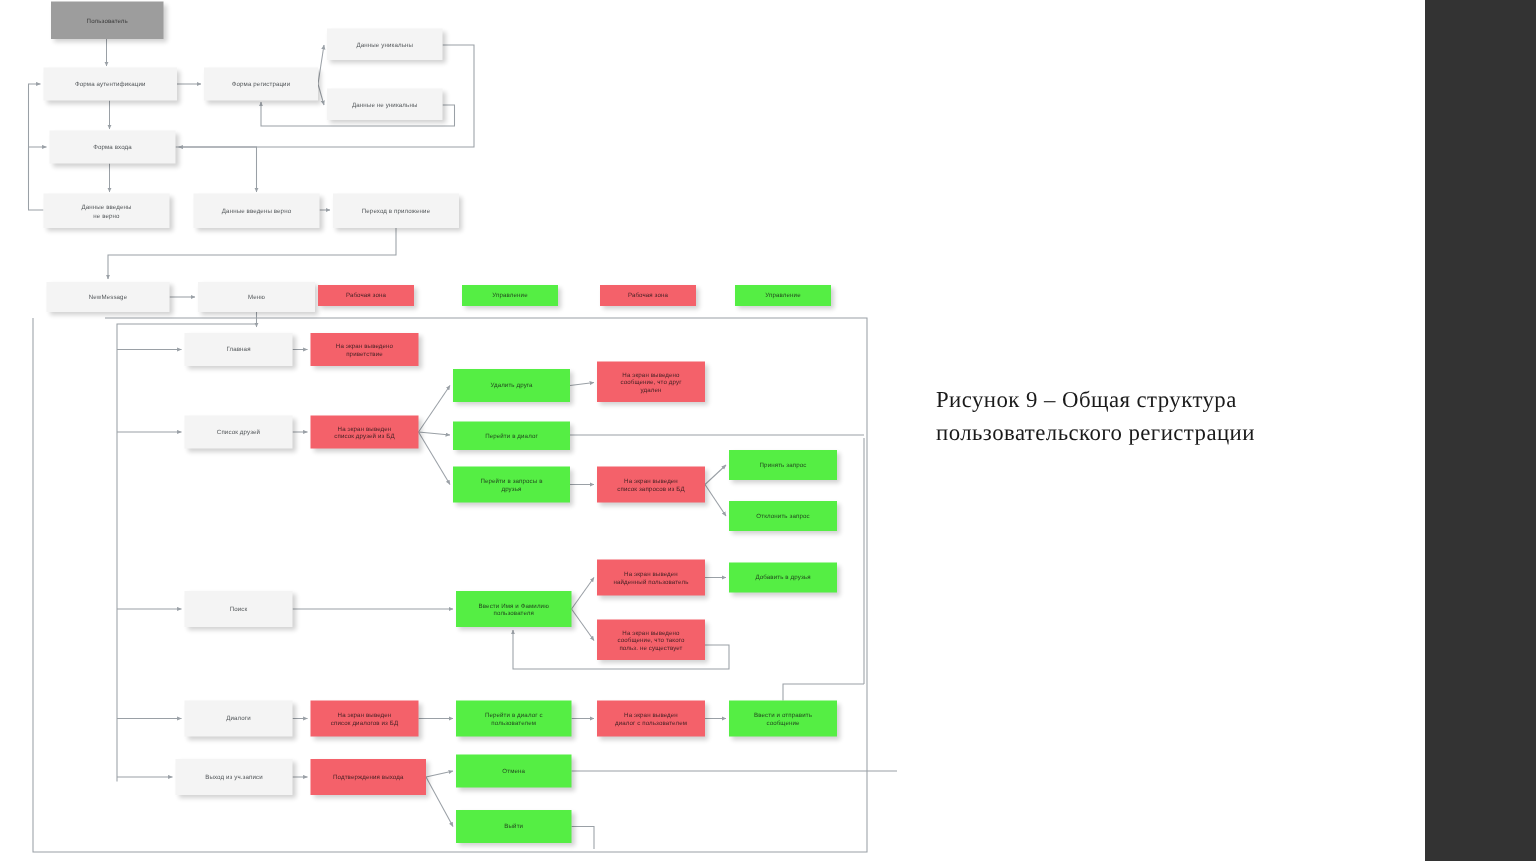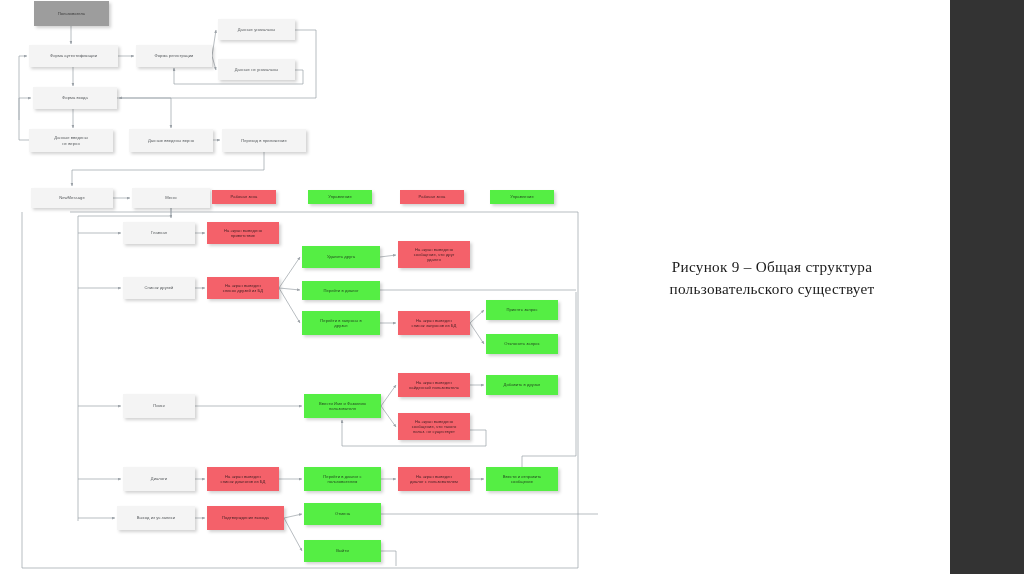--- a/index.html
+++ b/index.html
@@ -38,21 +38,21 @@
   .n-white{background:#f4f4f4;color:#55595c;}
   .n-red{background:#f4616a;color:#4a2326;}
   .n-green{background:#55ee44;color:#234a1f;}
 
   .caption{
     position:absolute;
     font-family:"Liberation Serif", serif;
     font-size:15.2px;
     line-height:1.45;
     color:#1a1a1a;
-    text-align:center;
+    text-align:left;
     letter-spacing:0.3px;
   }
 </style>
 </head>
 <body>
 
 <div id="slide">
 
   <svg class="edges" viewBox="0 0 950 574">
     <defs>
@@ -279,17 +279,17 @@
       <div class="node n-green" style="left: 304px; top: 503px; width: 77px; height: 22px;">
         <span style="white-space: pre-line;">Отмена</span>
       </div>
       <div class="node n-green" style="left: 304px; top: 540px; width: 77px; height: 22px;">
         <span style="white-space: pre-line;">Выйти</span>
       </div>
     </div>
 
   <div class="caption" style="left:624px;top:256px;width:296px;">
     <div>Рисунок 9 – Общая структура</div>
-    <div>пользовательского существует</div>
+    <div>пользовательского регистрации</div>
   </div>
 
   <div class="dark-strip"></div>
 </div>
 
 </body></html>

